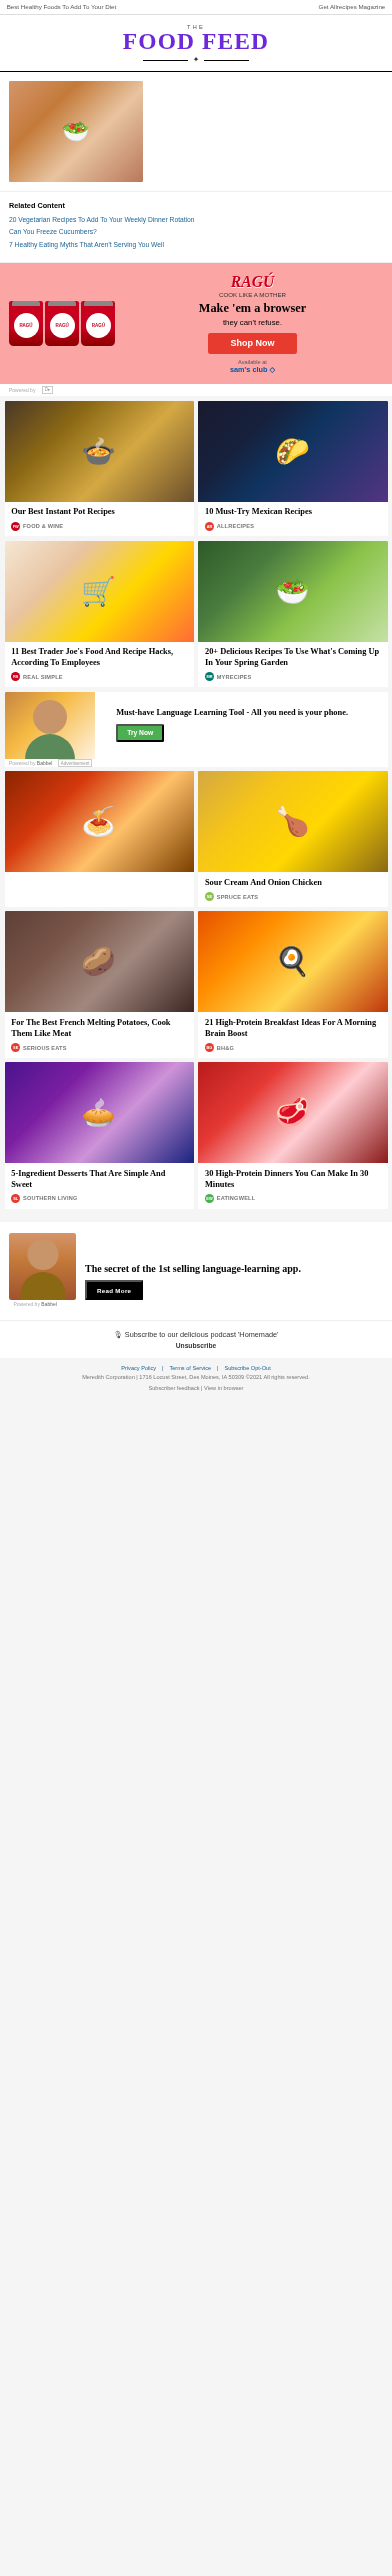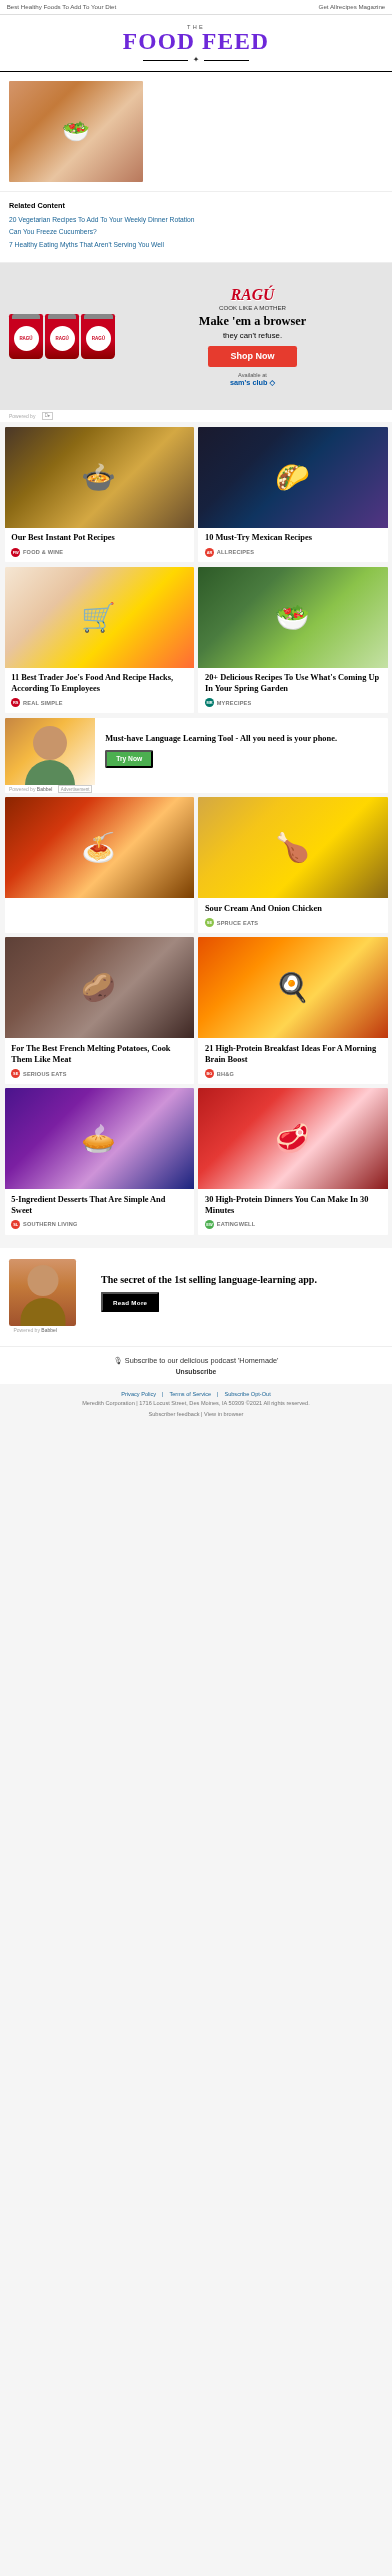--- a/index.html
+++ b/index.html
@@ -167,22 +167,22 @@
       margin-bottom: 3.4px;
       line-height: 1.4;
     }
 
     
     .ad-section {
       background: #fff;
       margin: 0;
     }
     .ad-ragu {
-      background: #e5e5e5;
-      padding: 23px 9px;
+      background: #fca5a5;
+      padding: 10px 9px;
       display: flex;
       align-items: center;
       justify-content: space-between;
       gap: 6.7px;
     }
     .ad-ragu-images {
       display: flex;
       gap: 2.2px;
     }
     .ragu-jar {
@@ -395,21 +395,21 @@
 
     
     .in-feed-ad {
       background: #fff;
       margin-bottom: 4.5px;
       overflow: hidden;
       border-radius: 1.1px;
     }
     .in-feed-ad-inner {
       display: flex;
-      gap: 4px;
+      gap: 15px;
     }
     .in-feed-ad-image {
       width: 90px;
       height: 67px;
       flex-shrink: 0;
       background: linear-gradient(135deg, #c68642 0%, #f5b942 40%, #fff3e0 100%);
       display: flex;
       align-items: center;
       justify-content: center;
       font-size: 22.4px;
@@ -445,22 +445,22 @@
     }
 
     
     .footer-ad {
       background: #fff;
       margin-top: 4.5px;
       padding: 11.2px 9px;
     }
     .footer-ad-inner {
       display: flex;
-      gap: 25px;
-      align-items: center;
+      gap: 9px;
+      align-items: flex-end;
     }
     .footer-ad-content { flex: 1; }
     .footer-ad-title {
       font-size: 10px;
       font-weight: bold;
       font-family: Georgia, serif;
       line-height: 1.3;
       margin-bottom: 5.6px;
       color: #000;
     }

